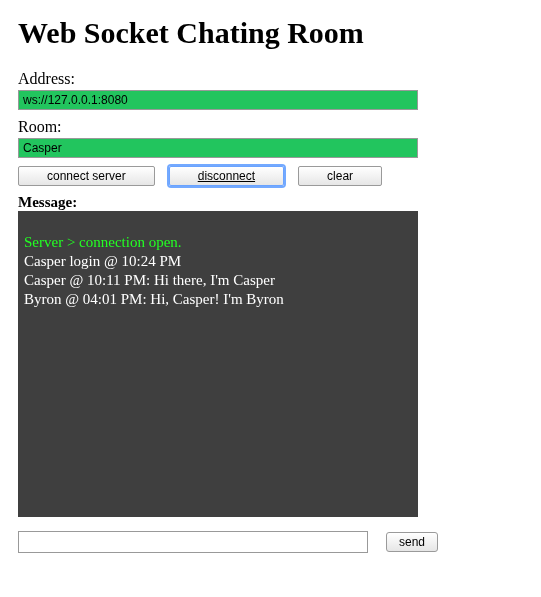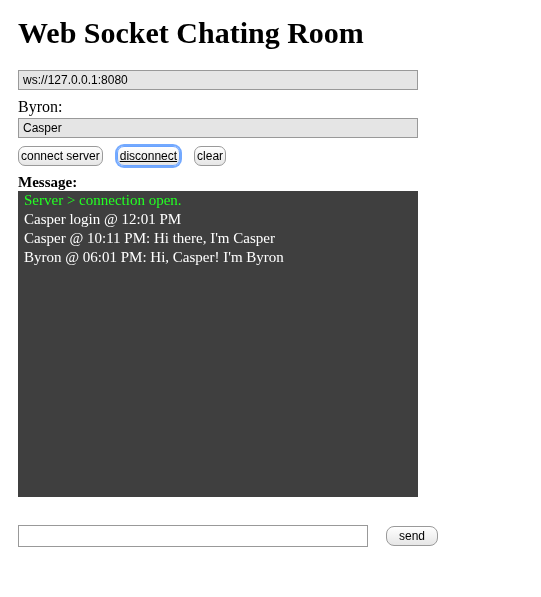--- a/index.html
+++ b/index.html
@@ -26,61 +26,61 @@
     margin-bottom: 2px;
   }
   .text-input {
     width: 400px;
     height: 20px;
     box-sizing: border-box;
     font-family: Arial, Helvetica, sans-serif;
     font-size: 12px;
     padding: 2px 4px;
     border: 1px solid #999;
-    background: #e5e5e5;
+    background: #22c55e;
     color: #000;
     display: block;
     margin-bottom: 8px;
   }
   .button-row {
     margin: 6px 0 8px 0;
   }
   .btn {
     display: inline-block;
     vertical-align: middle;
     font-family: "Lucida Grande", Arial, sans-serif;
     font-size: 12px;
-    padding: 2px 2px;
+    padding: 2px 28px;
     margin-right: 10px;
     border: 1px solid #9a9a9a;
-    border-radius: 7px;
+    border-radius: 2px;
     background: linear-gradient(#ffffff, #e6e6e6);
     color: #000;
     cursor: pointer;
   }
   .btn.focused {
     box-shadow: 0 0 0 2px rgba(100, 160, 255, 0.9);
     border-color: #6aa3ff;
     text-decoration: underline;
   }
   .msg-label {
     font-size: 15px;
     font-weight: bold;
   }
   .message-panel {
     width: 400px;
     height: 306px;
     box-sizing: border-box;
     background: #3f3f3f;
-    padding: 0 6px;
+    padding: 22px 6px;
     font-family: "Times New Roman", Times, serif;
     font-size: 15px;
     line-height: 1.25;
     overflow: hidden;
-    margin-bottom: 28px;
+    margin-bottom: 14px;
   }
   .msg-line {
     white-space: pre;
   }
   .msg-line.server { color: #23ff23; }
   .msg-line.user   { color: #ffffff; }
   .send-row {
     display: flex;
     align-items: center;
     width: 420px;
@@ -94,52 +94,53 @@
     font-family: Arial, sans-serif;
     font-size: 12px;
     padding: 2px 4px;
     margin-right: 18px;
   }
   .send-btn {
     font-family: "Lucida Grande", Arial, sans-serif;
     font-size: 12px;
     padding: 2px 12px;
     border: 1px solid #9a9a9a;
-    border-radius: 8px;
+    border-radius: 3px;
     background: linear-gradient(#ffffff, #e6e6e6);
     color: #000;
     cursor: pointer;
   }
 </style>
 </head>
 <body>
 
 <div class="page">
 
   <h1>Web Socket Chating Room</h1>
 
+  <div class="field-label">Address:</div>
   <input type="text" class="text-input" value="ws://127.0.0.1:8080" style="">
 
-  <div class="field-label">Byron:</div>
+  <div class="field-label">Room:</div>
   <input type="text" class="text-input" value="Casper" style="">
 
   <div class="button-row">
     <button class="btn">connect server</button>
     <button class="btn focused">disconnect</button>
     <button class="btn">clear</button>
   </div>
 
   <div class="msg-label">Message:</div>
 
   <div class="message-panel" id="message-panel">
 
   <div class="msg-line server">Server &gt; connection open.</div>
-      <div class="msg-line user">Casper login @ 12:01 PM</div>
+      <div class="msg-line user">Casper login @ 10:24 PM</div>
       <div class="msg-line user">Casper @ 10:11 PM: Hi there, I'm Casper</div>
-      <div class="msg-line user">Byron @ 06:01 PM: Hi, Casper! I'm Byron</div>
+      <div class="msg-line user">Byron @ 04:01 PM: Hi, Casper! I'm Byron</div>
     </div>
 
   <div class="send-row">
     <input type="text" class="send-input" value="" style="">
     <button class="send-btn">send</button>
   </div>
 
 </div>
 
 </body></html>

